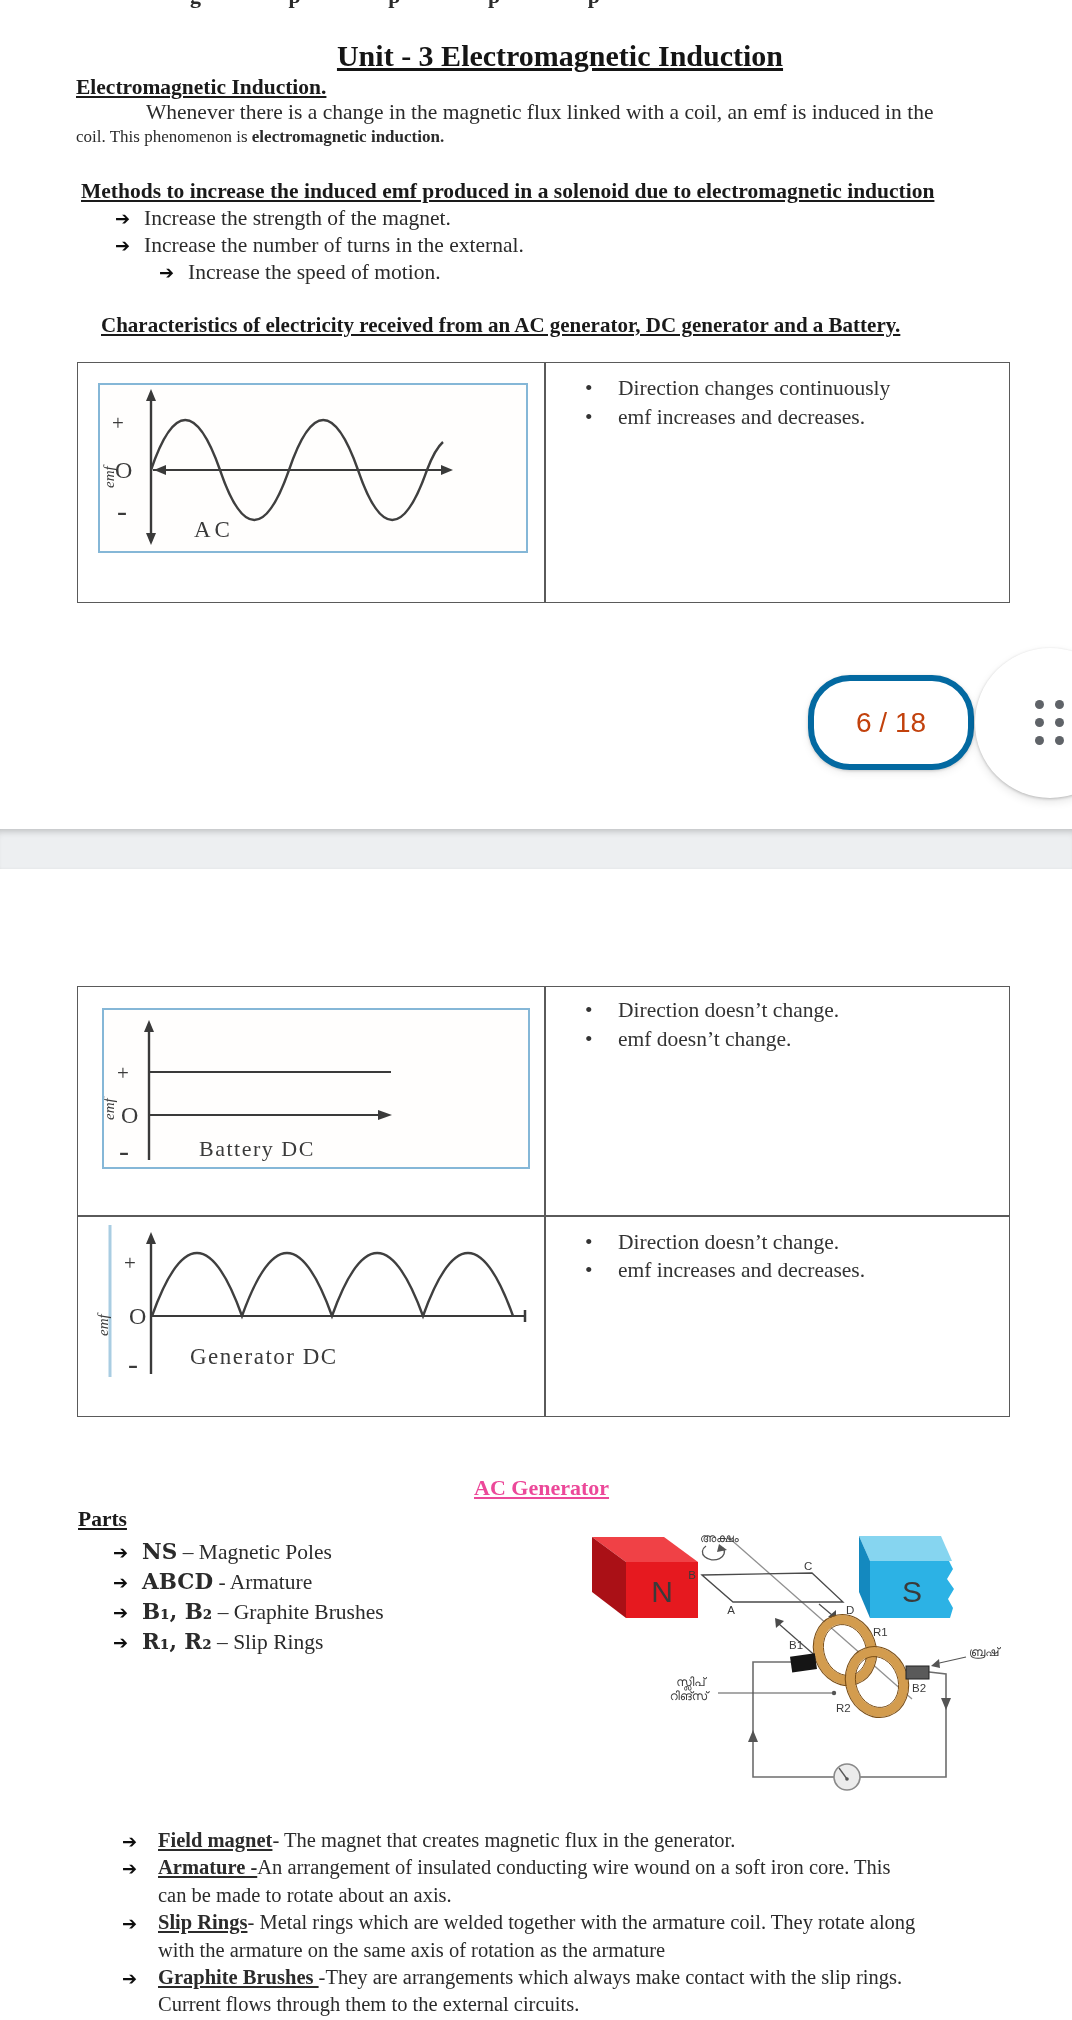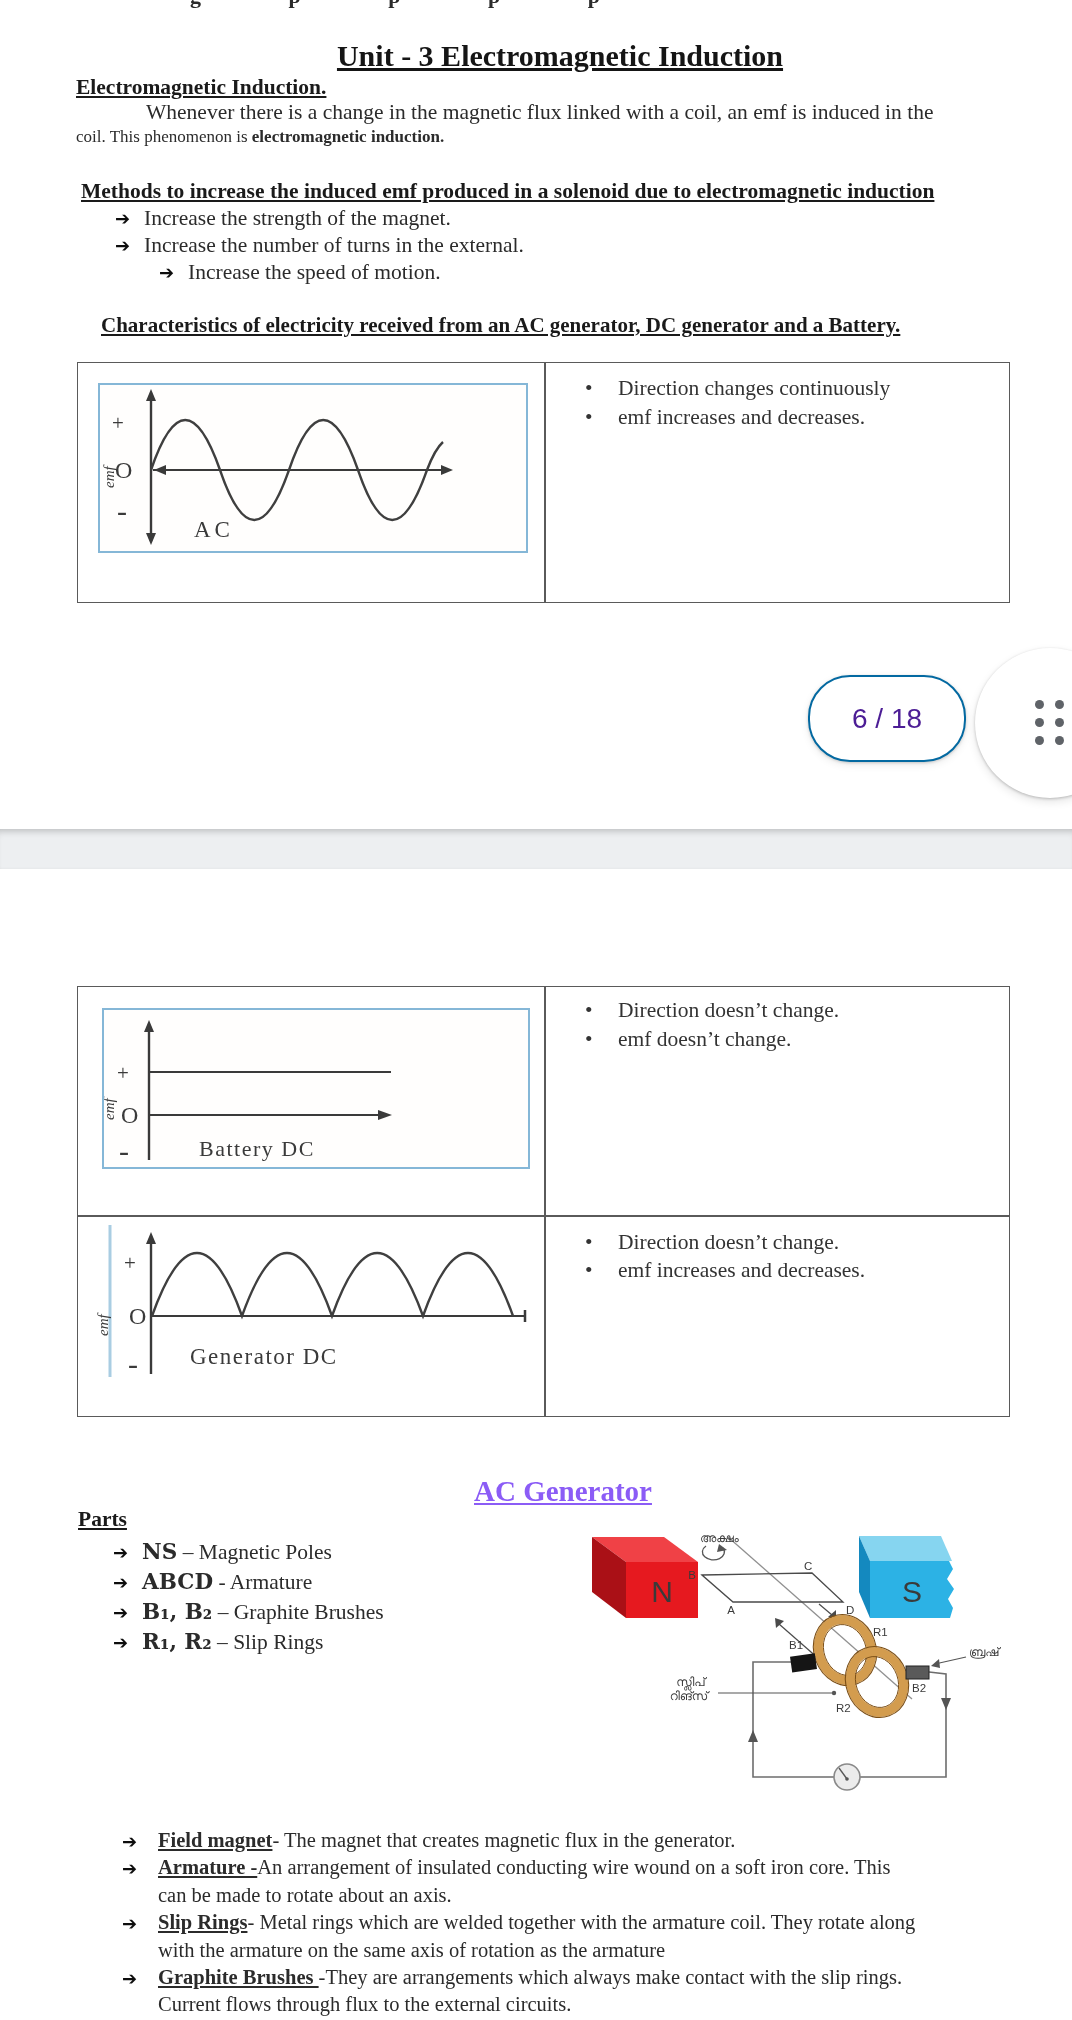--- a/index.html
+++ b/index.html
@@ -9,24 +9,24 @@
   .h{font-weight:bold;text-decoration:underline;}
   .arrow{font-family:"DejaVu Sans",sans-serif;font-weight:bold;font-size:18px;color:#0d0d0d;}
   .bullline{white-space:nowrap;font-size:21.5px;}
   .bullline .arrow{margin-right:14px;}
   .tbl{border:1.6px solid #5a5a5a;box-sizing:border-box;}
   .vdiv{position:absolute;top:0;bottom:0;width:1.6px;background:#5a5a5a;}
   .hdiv{position:absolute;left:0;right:0;height:1.6px;background:#5a5a5a;}
   .bluebox{border:2.2px solid #85b7d7;box-sizing:border-box;background:#fffefd;}
   .cellbul{font-size:21.5px;line-height:28.5px;color:#333;}
   .cellbul .dot{display:inline-block;width:33px;}
-  .pill{background:#fff;border:2px solid #0369a1;border-radius:42px;
+  .pill{background:#fff;border:6px solid #0369a1;border-radius:42px;
         box-shadow:0 1px 3px rgba(0,0,0,.18),0 3px 8px rgba(0,0,0,.08);
         display:flex;align-items:center;justify-content:center;
-        font-family:"Liberation Sans",sans-serif;font-size:28px;color:#4c1d95;}
+        font-family:"Liberation Sans",sans-serif;font-size:28px;color:#c2410c;}
   .gridbtn{background:#fff;border-radius:50%;box-shadow:0 1px 3px rgba(0,0,0,.22),0 4px 10px rgba(0,0,0,.10);}
   .gdot{position:absolute;width:9px;height:9px;border-radius:50%;background:#5f6368;}
   .band{background:#edeff1;box-shadow:inset 0 7px 7px -5px rgba(0,0,0,.22), inset 0 -2px 3px -2px rgba(0,0,0,.06);}
   .def{position:relative;padding-left:36px;font-size:20.5px;line-height:27.4px;}
   .def .arrow{position:absolute;left:0;top:1px;}
   .def .term{font-weight:bold;text-decoration:underline;}
   .def-cont:empty{display:none;}
   .partline .term{font-weight:bold;font-family:"DejaVu Serif","Liberation Serif",serif;}
   svg text{font-family:"Liberation Serif",serif;fill:#3a3a3a;}
   svg text.sans{font-family:"Liberation Sans","DejaVu Sans",sans-serif;}
@@ -149,21 +149,21 @@
     <text transform="rotate(-90 30 120)" x="30" y="120" font-size="15" font-style="italic" fill="#777">emf</text>
     <text x="112" y="148" font-size="23" letter-spacing="1.5" fill="#333">Generator DC</text>
   </svg>
 </div>
 
 <div class="abs cellbul" style="left:585px;top:1229px;line-height:27.5px;">
   <div><span class="dot">•</span><span>Direction doesn’t change.</span></div>
   <div><span class="dot">•</span><span>emf increases and decreases.</span></div>
 </div>
 
-<div class="abs h" style="left:474px;top:1475px;font-size:29px;color:#8b5cf6;">AC Generator</div>
+<div class="abs h" style="left:474px;top:1475px;font-size:22px;color:#ec4899;">AC Generator</div>
 
 <div class="abs h" style="left:78px;top:1507px;font-size:21.5px;color:#1a1a1a;">Parts</div>
 
 <div class="abs bullline partline" style="left:113px;top:1539px;">
   <span class="arrow">➔</span><span class="term">NS</span><span> – Magnetic Poles</span>
 </div>
 <div class="abs bullline partline" style="left:113px;top:1569px;">
   <span class="arrow">➔</span><span class="term">ABCD</span><span> - Armature</span>
 </div>
 <div class="abs bullline partline" style="left:113px;top:1599px;">
@@ -257,15 +257,15 @@
   <div class="def">
     <span class="arrow">➔</span><span class="term">Armature -</span><span>An arrangement of insulated conducting wire wound on a soft iron core. This</span>
     <div class="def-cont">can be made to rotate about an axis.</div>
   </div>
   <div class="def">
     <span class="arrow">➔</span><span class="term">Slip Rings</span><span>- Metal rings which are welded together with the armature coil. They rotate along</span>
     <div class="def-cont">with the armature on the same axis of rotation as the armature</div>
   </div>
   <div class="def">
     <span class="arrow">➔</span><span class="term">Graphite Brushes </span><span>-They are arrangements which always make contact with the slip rings.</span>
-    <div class="def-cont">Current flows through flux to the external circuits.</div>
+    <div class="def-cont">Current flows through them to the external circuits.</div>
   </div>
 </div>
 
 </body></html>

